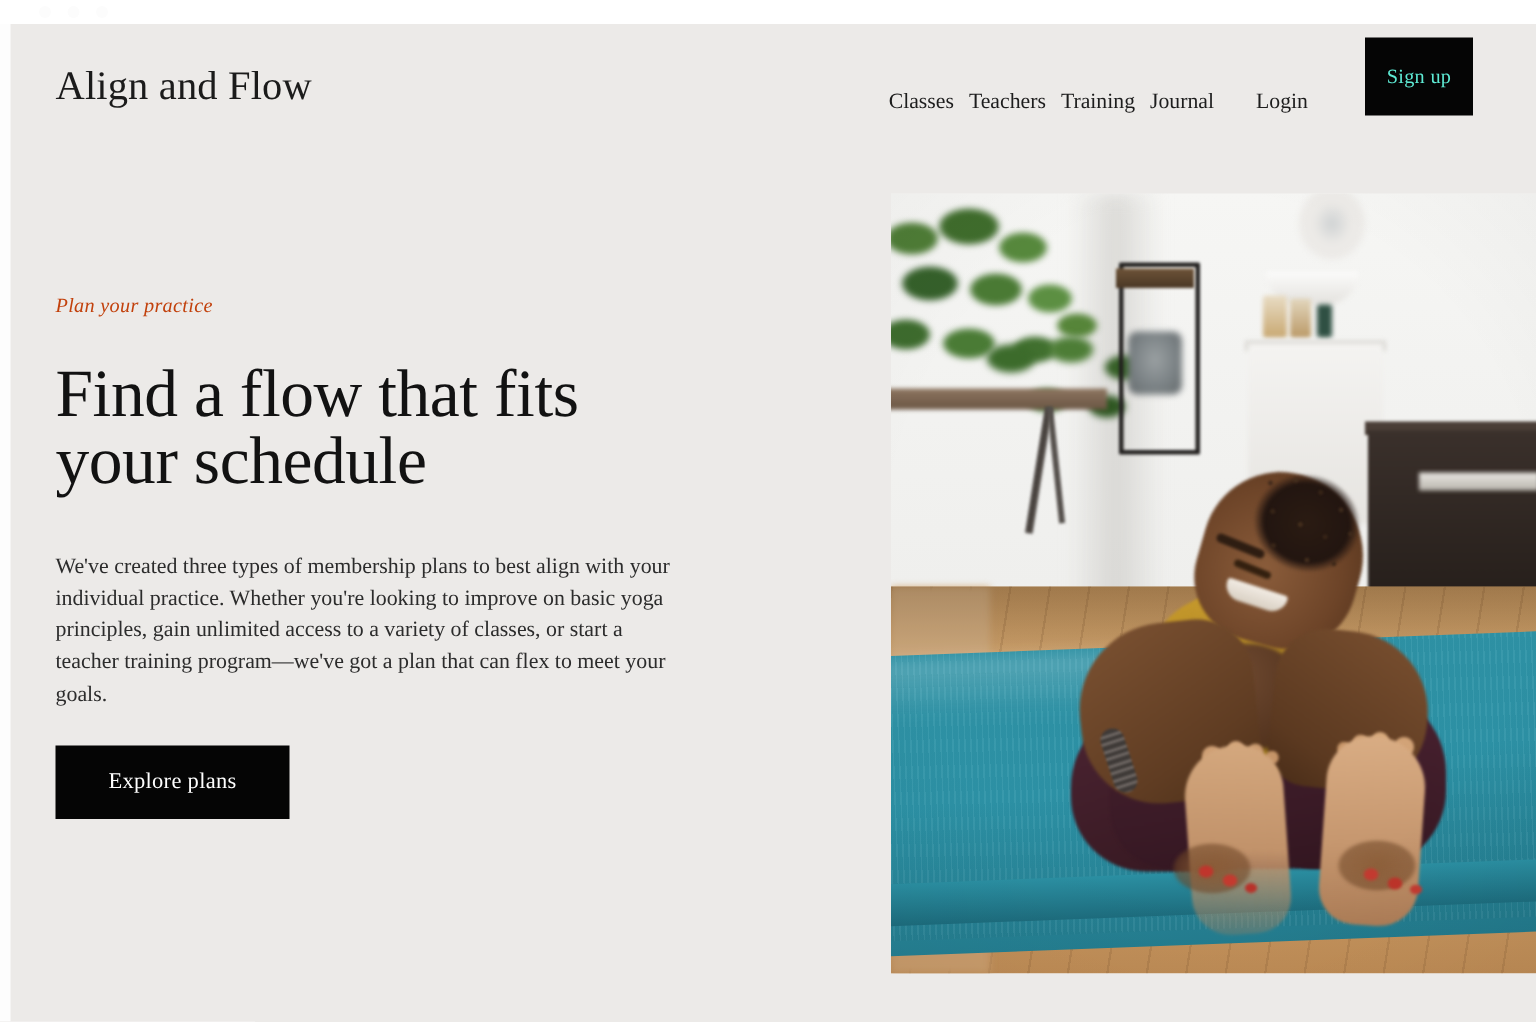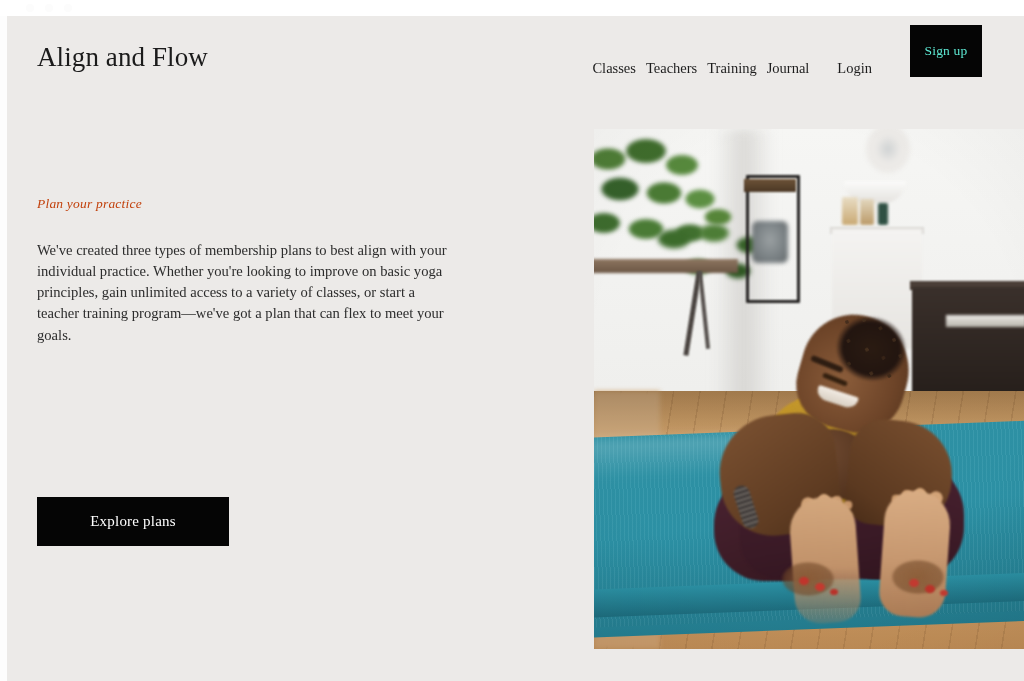--- a/index.html
+++ b/index.html
@@ -130,21 +130,21 @@
     font-size: 14.6px;
     line-height: 1.45;
     color: #2c2c2c;
     margin: 0;
     width: 410px;
   }
   .cta-button {
     position: absolute;
     left: 37px;
     top: 481px;
-    width: 192px;
+    width: 156px;
     height: 49px;
     background: #050505;
     color: #ffffff;
     font-size: 15px;
     border: none;
     cursor: pointer;
     font-family: "Liberation Serif", "DejaVu Serif", serif;
     display: flex;
     align-items: center;
     justify-content: center;
@@ -539,20 +539,21 @@
       <a class="nav-link">Teachers</a>
       <a class="nav-link">Training</a>
       <a class="nav-link">Journal</a>
       <a class="nav-link login-link">Login</a>
       <button class="signup-button">Sign up</button>
     </nav>
   </header>
 
   <section class="hero-copy">
     <p class="hero-eyebrow">Plan your practice</p>
+    <h1 class="hero-title">Find a flow that fits your schedule</h1>
     <p class="hero-body">We've created three types of membership plans to best align with your individual practice. Whether you're looking to improve on basic yoga principles, gain unlimited access to a variety of classes, or start a teacher training program—we've got a plan that can flex to meet your goals.</p>
   </section>
 
   <button class="cta-button">Explore plans</button>
 
   <figure class="hero-photo" aria-label="Smiling woman in a mustard tank top and maroon leggings seated on a teal yoga mat doing a seated forward fold stretch in a bright room with a wooden floor and a green plant">
     <div class="ph ph-wall"></div>
     <div class="ph ph-wall-shadow"></div>
     <div class="ph ph-wallart"></div>
     <div class="ph ph-bowl"></div>

